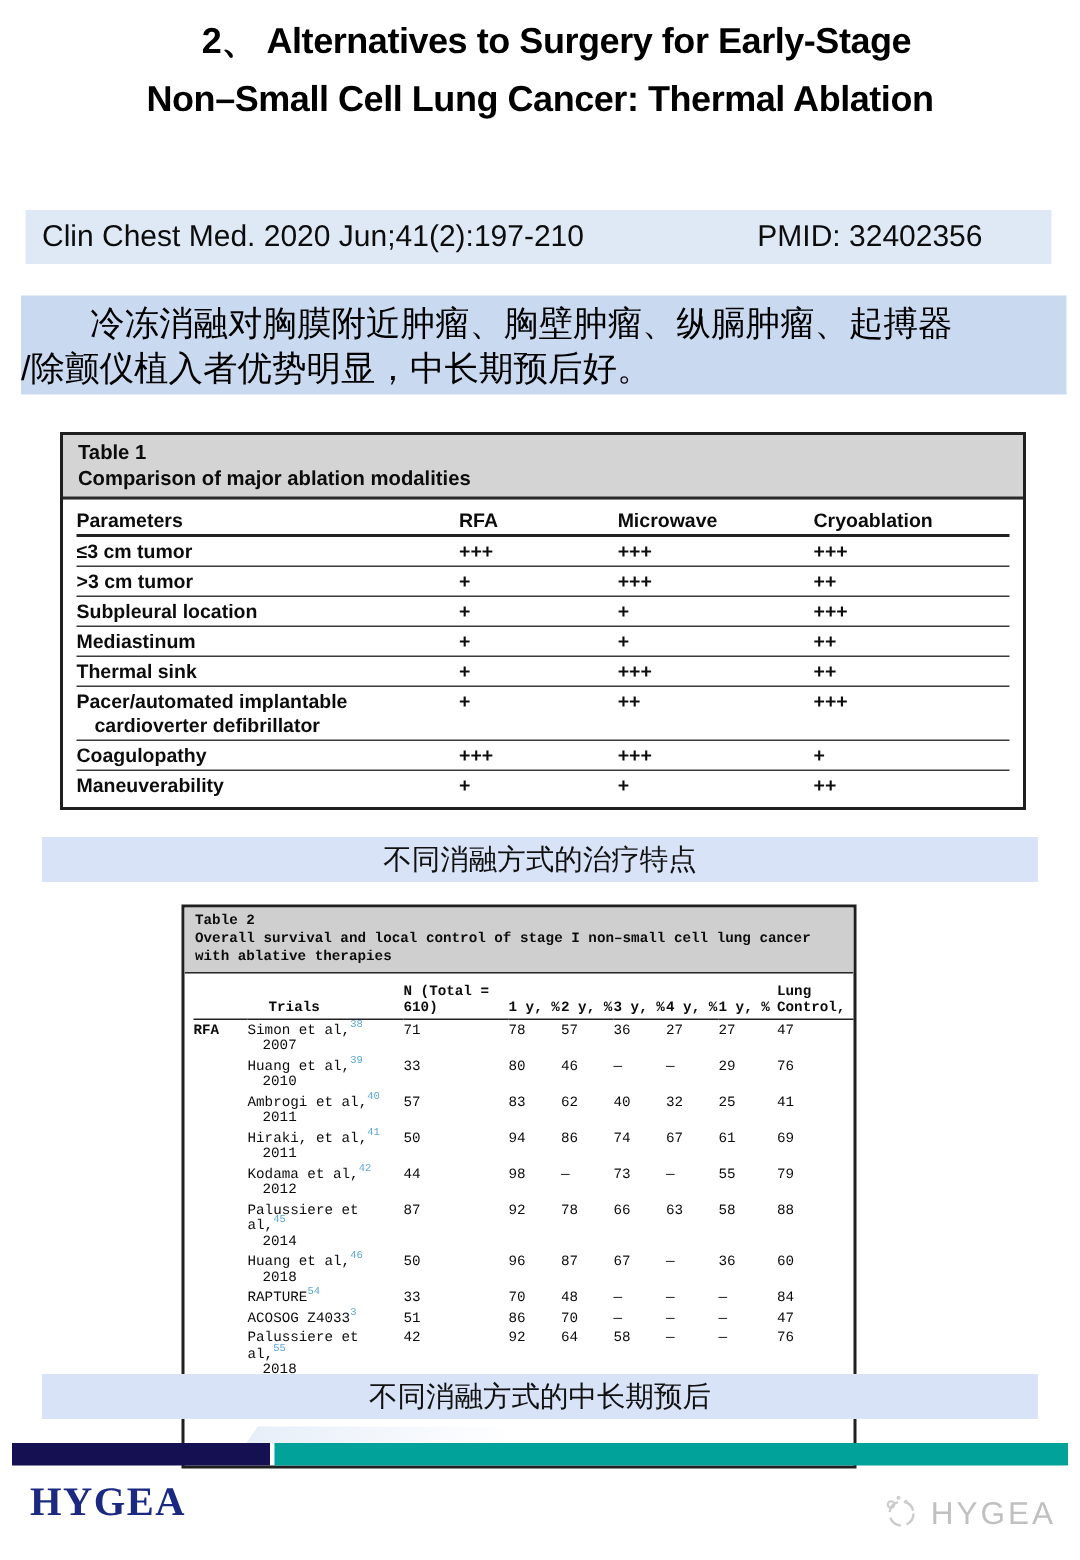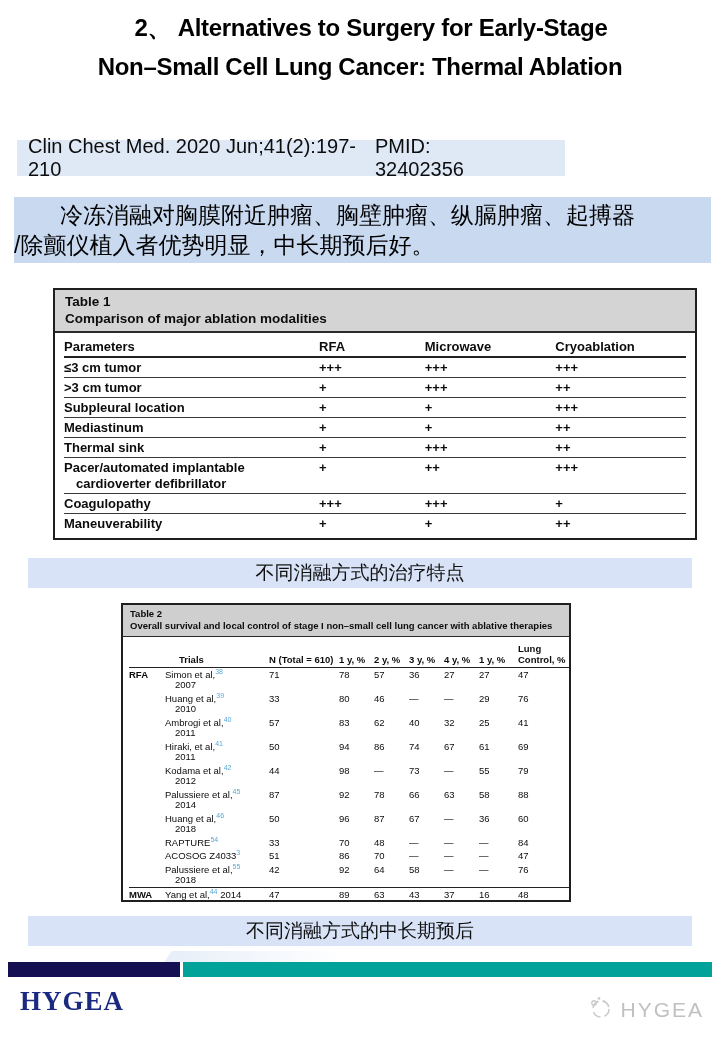--- a/index.html
+++ b/index.html
@@ -9,55 +9,55 @@
     color:#111;overflow:hidden;position:relative;
   }
   .page{position:relative;width:720px;height:1040px;}
 
   
   .title{position:absolute;left:8px;top:8px;width:704px;
     font-size:24px;font-weight:bold;line-height:39px;color:#000;letter-spacing:-0.3px;text-align:center;}
   .title .l1{padding-left:22px;}
 
   
-  .pmid-bar{position:absolute;left:17px;top:140px;width:548px;height:36px;
+  .pmid-bar{position:absolute;left:17px;top:140px;width:684px;height:36px;
     background:var(--bar1);display:flex;align-items:center;font-size:20px;color:#0d0d0d;}
   .pmid-bar .journal{padding-left:11px;}
   .pmid-bar .pmid{margin-left:auto;margin-right:46px;}
 
   
   .summary{position:absolute;left:14px;top:197px;width:697px;height:63px;
     background:var(--box);font-size:23px;line-height:30px;color:#000;padding-top:3px;}
   .summary .s1{text-indent:2em;}
 
   
   .caption{position:absolute;left:28px;width:664px;height:30px;background:var(--caption);
     display:flex;align-items:center;justify-content:center;font-size:19px;color:#111;}
   .caption.c1{top:558px;}
   .caption.c2{top:916px;}
 
   
-  .t1-wrap{position:absolute;left:53px;top:288px;width:644px;height:252px;
+  .t1-wrap{position:absolute;left:40px;top:288px;width:644px;height:252px;
     border:2px solid #1f1f1f;background:#fff;box-sizing:border-box;overflow:hidden;}
   .t1-band{background:#d4d4d4;border-bottom:2px solid #2a2a2a;padding:3px 10px 4px;}
   .t1-band .lbl,.t1-band .ttl{font-size:13.5px;font-weight:bold;line-height:17px;color:#0c0c0c;}
   .t1-content{padding:3px 9px 0;}
   table{border-collapse:collapse;}
   .t1{width:100%;font-size:13px;font-weight:bold;color:#0c0c0c;}
   .t1 th{text-align:left;padding:3px 0 2px;border-bottom:2px solid #222;font-size:13px;}
   .t1 td{padding:1.5px 0;border-bottom:1px solid #3a3a3a;vertical-align:top;line-height:16px;}
   .t1 tr:last-child td{border-bottom:none;}
   .t1 .param{width:41%;padding-left:12px;text-indent:-12px;}
   .t1 .c-rfa{width:17%;}
   .t1 .c-mw{width:21%;}
   .t1 .c-cryo{width:21%;}
 
   
-  .t2-wrap{position:absolute;left:121px;top:603px;width:450px;height:299px;
-    border:2px solid #1f1f1f;background:#fff;box-sizing:border-box;overflow:hidden;}
+  .t2-wrap{position:absolute;left:121px;top:603px;width:450px;height:376px;
+    border:2px solid #1f1f1f;background:#fff;box-sizing:border-box;overflow:hidden;font-family:Liberation Mono, monospace;}
   .t2-band{background:#cfcfcf;border-bottom:1.5px solid #2a2a2a;padding:3px 7px 4px;}
   .t2-band .lbl,.t2-band .ttl{font-size:9.5px;font-weight:bold;line-height:12px;color:#0c0c0c;}
   .t2-content{padding:2px 6px 0;}
   .t2{width:100%;font-size:9.5px;color:#0c0c0c;table-layout:fixed;}
   .t2 th{text-align:left;font-weight:bold;vertical-align:bottom;
     padding:4px 0 2px;border-bottom:1.5px solid #222;line-height:11px;}
   .t2 col.c-mod{width:36px;} .t2 col.c-trial{width:104px;} .t2 col.c-n{width:70px;}
   .t2 col.c-y{width:35px;} .t2 col.c-y5{width:39px;} .t2 col.c-lc{width:62px;}
   .t2 th.h-trials{padding-left:14px;}
   .t2 td{padding:1.5px 0;vertical-align:top;line-height:10.5px;}

